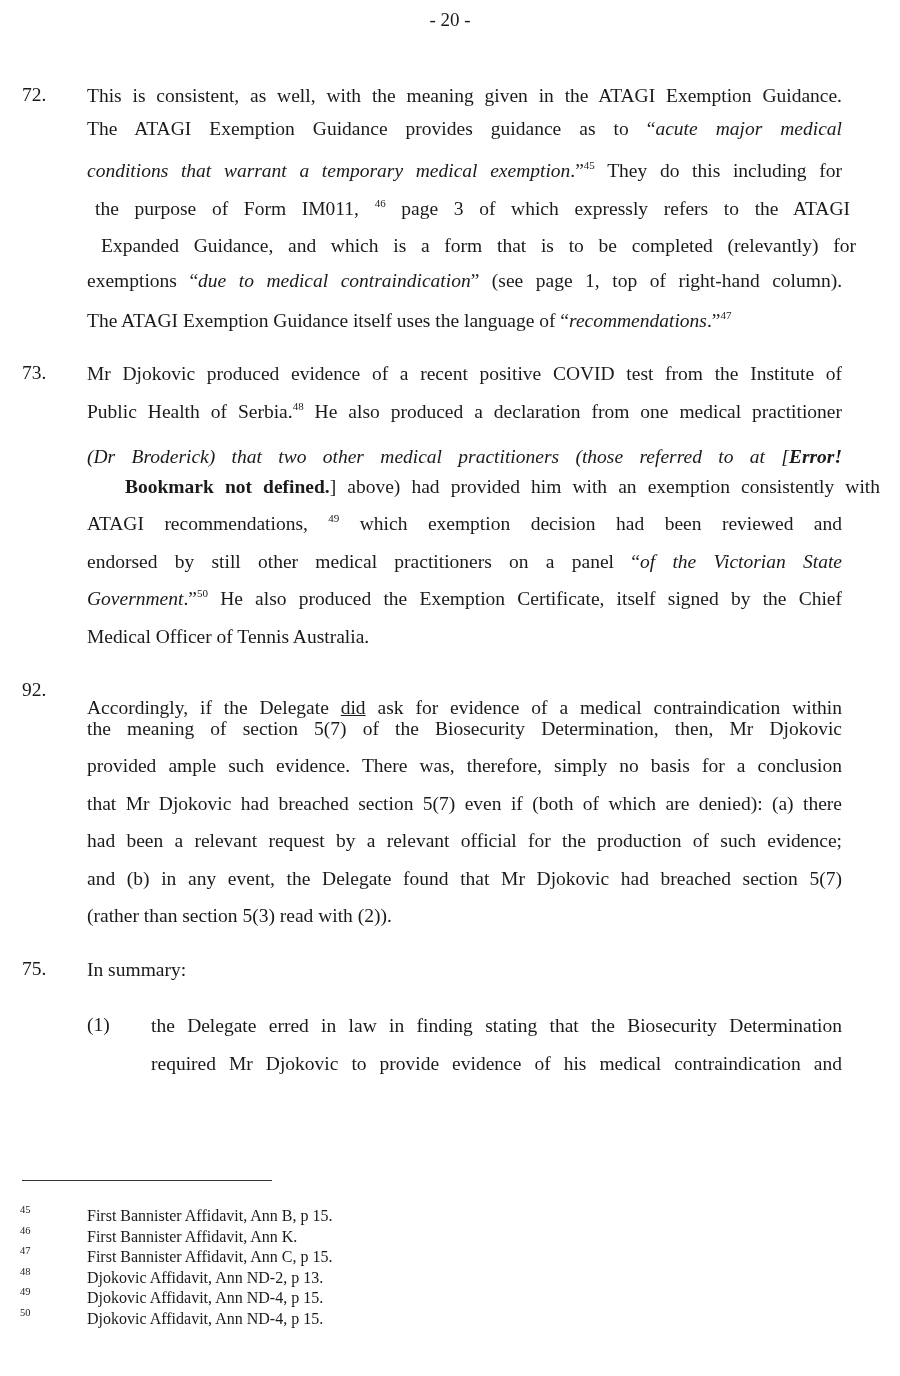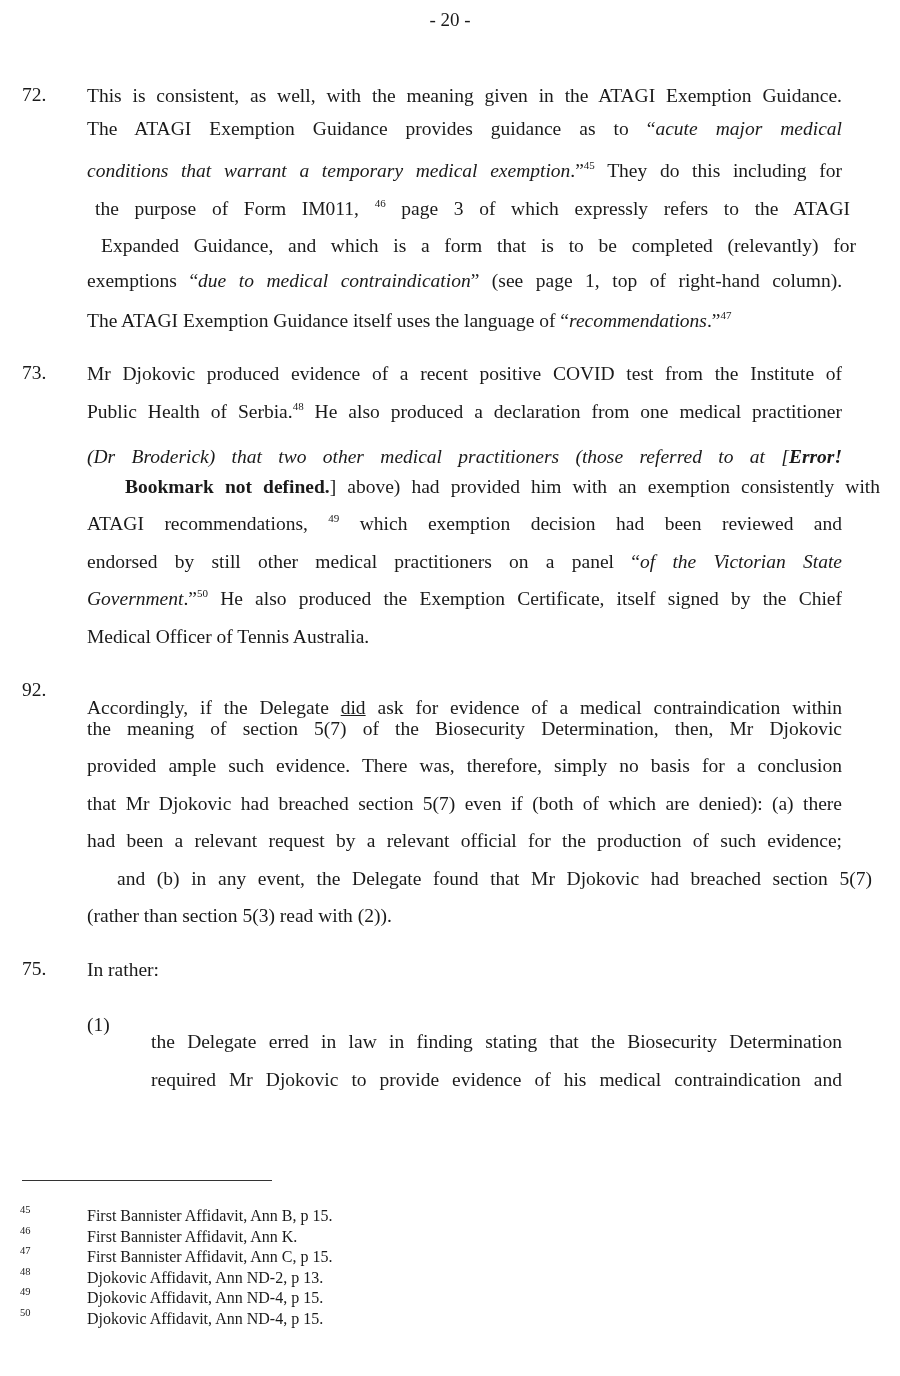--- a/index.html
+++ b/index.html
@@ -7,21 +7,21 @@
          font-family: "Liberation Serif", "DejaVu Serif", serif; color: #1a1a1a; }
   .page-number { position: absolute; top: 9px; left: 0; width: 900px; text-align: center;
                  font-size: 19px; letter-spacing: 0; }
   .para { position: absolute; left: 0; width: 900px; }
   .para-num { position: absolute; left: 22px; font-size: 19.5px; }
   .line { position: absolute; left: 87px; width: 755px; font-size: 19.5px; white-space: nowrap;
           text-align: justify; text-align-last: justify; line-height: 24px; }
   .line.last { text-align-last: left; }
   .sub-num { position: absolute; left: 87px; font-size: 19.5px; }
   .sub-line { position: absolute; left: 151px; width: 691px; font-size: 19.5px; white-space: nowrap;
-              text-align: justify; text-align-last: justify; line-height: 24px; margin-top: 16px; }
+              text-align: justify; text-align-last: justify; line-height: 24px; }
   i, em { font-style: italic; }
   b { font-weight: bold; }
   u { text-decoration: underline; }
   sup { font-size: 11px; vertical-align: 0; position: relative; top: -8px; line-height: 0; }
   .fn-rule { position: absolute; left: 22px; top: 1180px; width: 250px; height: 0;
              border-top: 1px solid #333; }
   .fn { position: absolute; left: 0; width: 900px; height: 20px; }
   .fn-num { position: absolute; left: 20px; font-size: 10.5px; top: -2px; }
   .fn-text { position: absolute; left: 87px; font-size: 16px; white-space: nowrap; line-height: 20px; }
 </style>
@@ -52,26 +52,26 @@
       <div class="line" style="top: 587px;"><i>Government</i><span>.”</span><sup>50</sup><span> He also produced the Exemption Certificate, itself signed by the Chief</span></div>
       <div class="line last" style="top: 624.5px;"><span>Medical Officer of Tennis Australia.</span></div>
     </div>
     <div class="para" style="top: 0px;">
       <div class="para-num" style="top: 679px;">92.</div>
       <div class="line" style="top: 696px;"><span>Accordingly, if the Delegate </span><u>did</u><span> ask for evidence of a medical contraindication within</span></div>
       <div class="line" style="top: 716.5px;"><span>the meaning of section 5(7) of the Biosecurity Determination, then, Mr Djokovic</span></div>
       <div class="line" style="top: 754px;"><span>provided ample such evidence. There was, therefore, simply no basis for a conclusion</span></div>
       <div class="line" style="top: 791.5px;"><span>that Mr Djokovic had breached section 5(7) even if (both of which are denied): (a) there</span></div>
       <div class="line" style="top: 829px;"><span>had been a relevant request by a relevant official for the production of such evidence;</span></div>
-      <div class="line" style="top: 866.5px; margin-left: 30px;"><span>and (b) in any event, the Delegate found that Mr Djokovic had breached section 5(7)</span></div>
+      <div class="line" style="top: 866.5px;"><span>and (b) in any event, the Delegate found that Mr Djokovic had breached section 5(7)</span></div>
       <div class="line last" style="top: 904px;"><span>(rather than section 5(3) read with (2)).</span></div>
     </div>
     <div class="para" style="top: 0px;">
       <div class="para-num" style="top: 958px;">75.</div>
-      <div class="line last" style="top: 958px;"><span>In rather:</span></div>
+      <div class="line last" style="top: 958px;"><span>In summary:</span></div>
       <div class="sub-num" style="top: 1014px;">(1)</div>
       <div class="sub-line" style="top: 1014px;"><span>the Delegate erred in law in finding stating that the Biosecurity Determination</span></div>
       <div class="sub-line" style="top: 1051.5px;"><span>required Mr Djokovic to provide evidence of his medical contraindication and</span></div>
     </div>
   </div>
 
 <div class="fn-rule"></div>
 <div id="fn-root">
     <div class="fn" style="top: 1206px;">
       <span class="fn-num">45</span>

